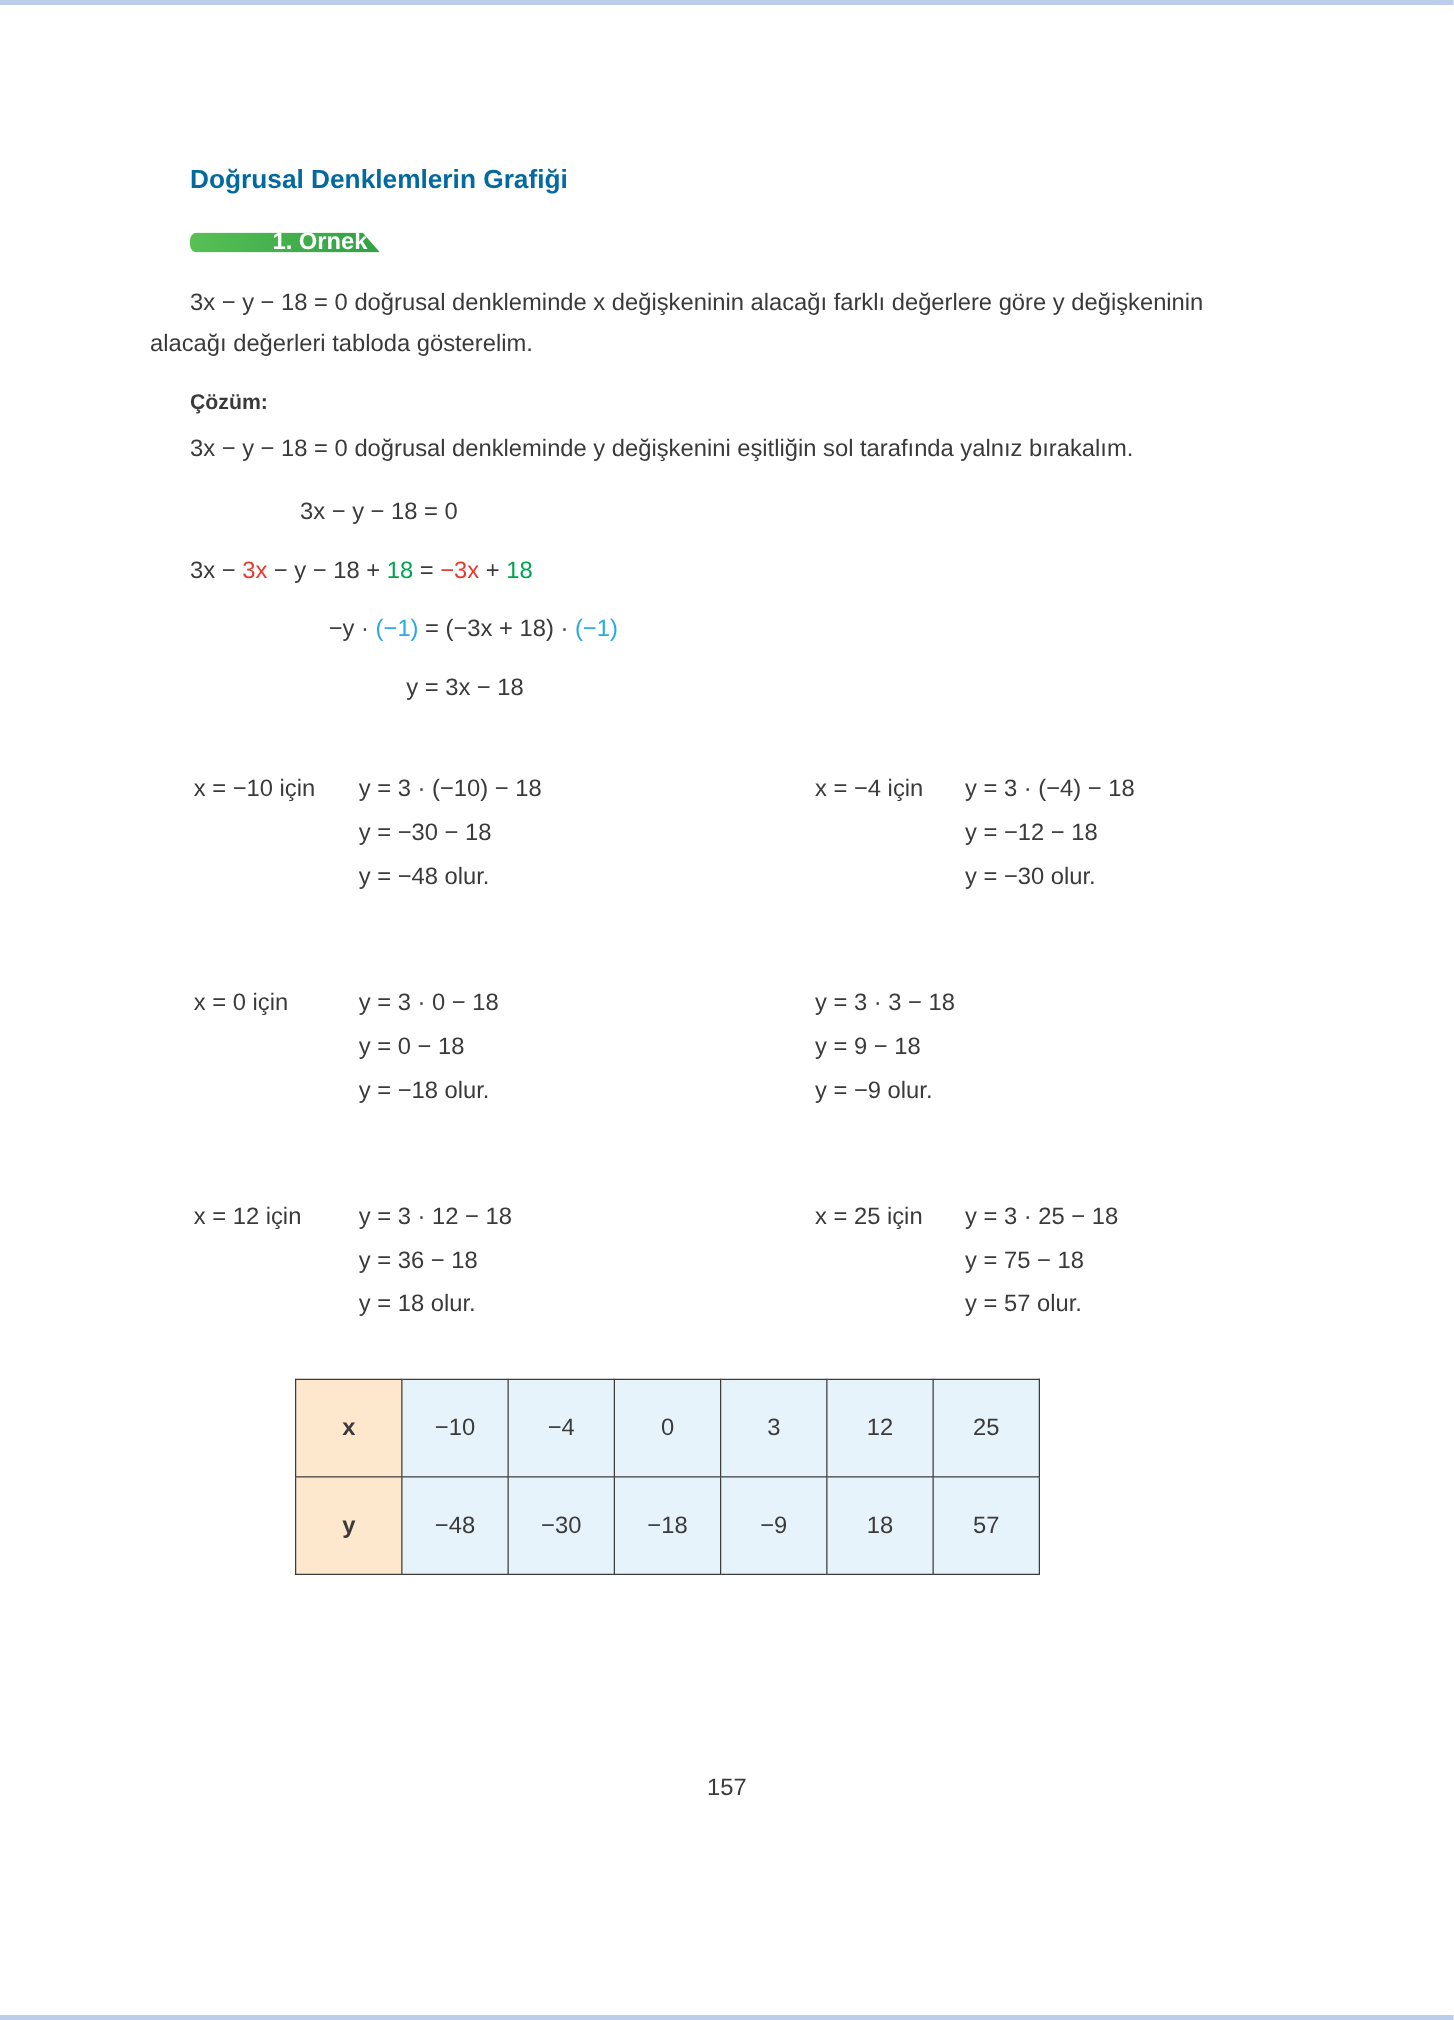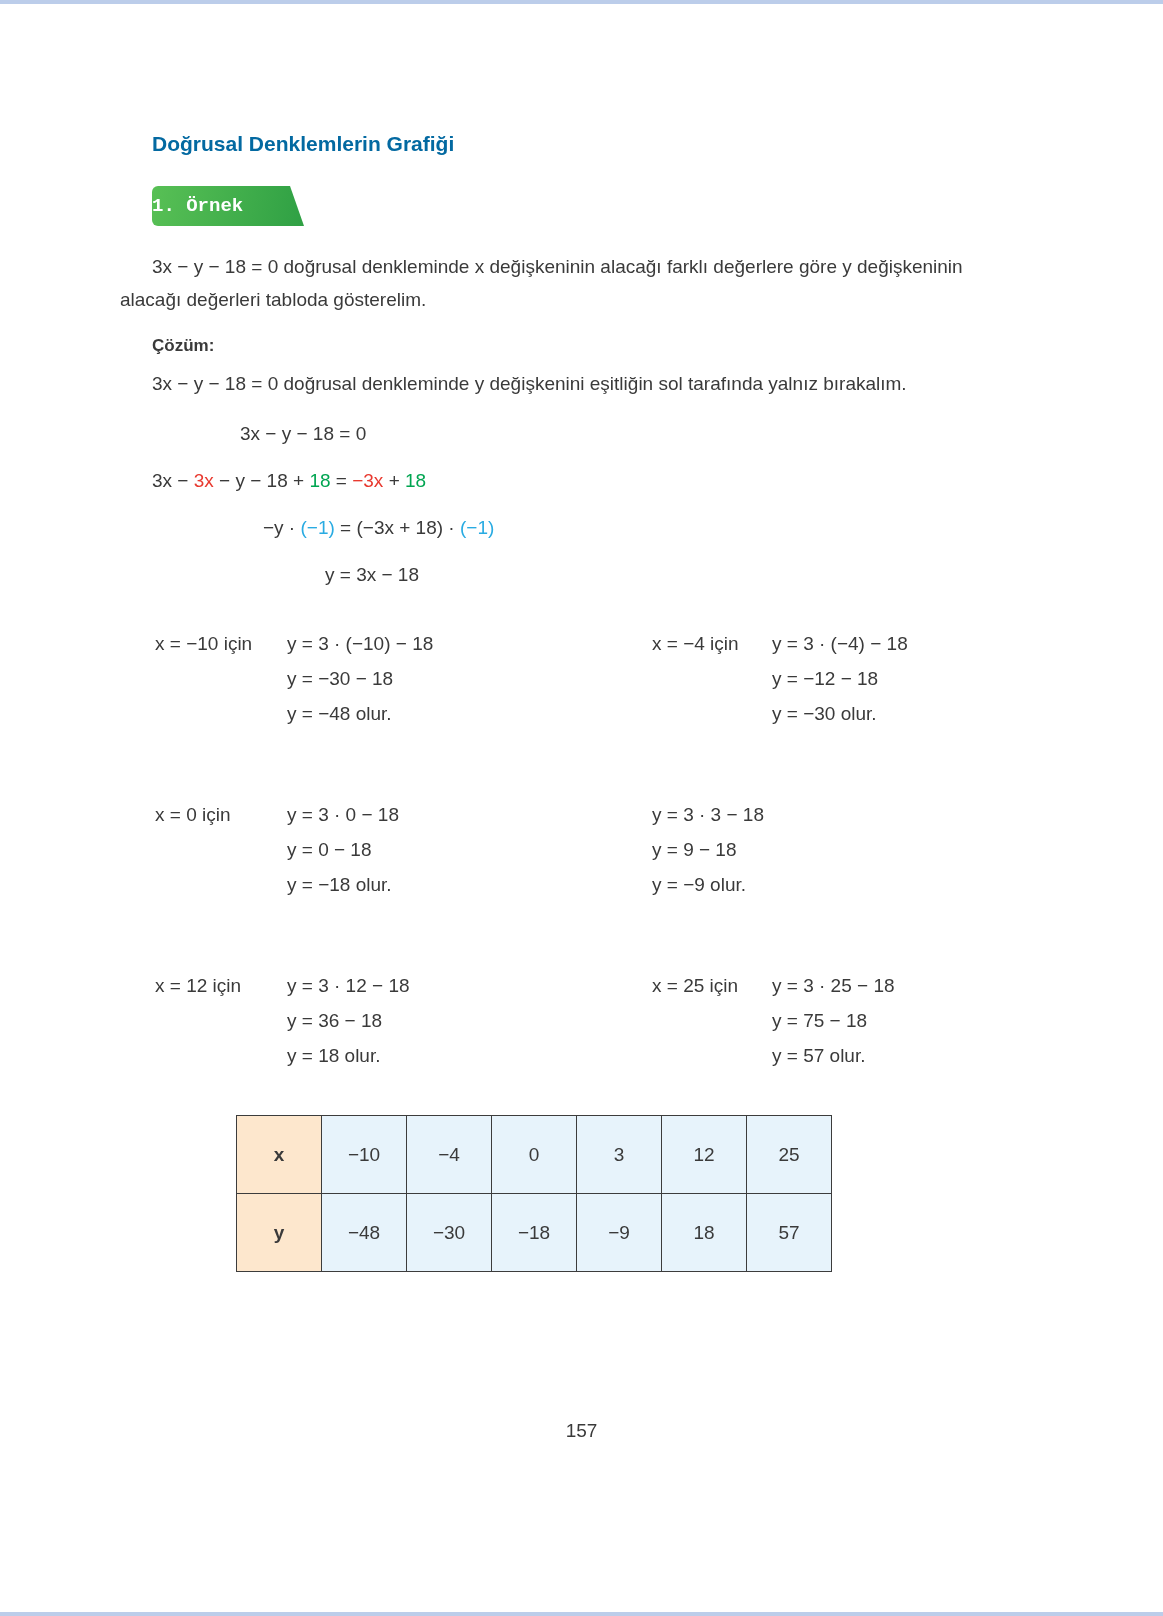--- a/index.html
+++ b/index.html
@@ -20,29 +20,29 @@
 
   h1.section-title {
     font-size: 21px;
     font-weight: bold;
     color: #0369a1;
     margin: 0 0 0 32px;
   }
 
   .example-badge {
     margin: 30px 0 0 32px;
-    width: 152px; height: 40px;
+    width: 152px; height: 16px;
     background: linear-gradient(100deg, #58c055 0%, #2fa044 100%);
     clip-path: polygon(0 0, calc(100% - 14px) 0, 100% 100%, 0 100%);
     border-radius: 6px 0 0 6px;
     color: #ffffff;
-    font-family: Liberation Mono, monospace;
+    font-family: Liberation Sans, sans-serif;
     font-weight: bold;
     font-size: 19px;
-    display: flex; align-items: center; justify-content: flex-start;
+    display: flex; align-items: center; justify-content: flex-end;
     padding-right: 10px;
   }
 
   p.problem {
     margin: 24px 0 0 0;
     font-size: 19px;
     line-height: 33px;
     text-indent: 32px;
   }
 
@@ -52,21 +52,21 @@
   .derivation p { font-size: 19px; margin: 0; line-height: 22px; }
   .derivation .d1 { margin: 28px 0 0 120px; }
   .derivation .d2 { margin: 25px 0 0 32px; }
   .derivation .d3 { margin: 25px 0 0 143px; }
   .derivation .d4 { margin: 25px 0 0 205px; }
 
   .cases {
     display: grid;
     grid-template-columns: 497px 1fr;
     row-gap: 66px;
-    margin: 40px 0 0 35px;
+    margin: 52px 0 0 35px;
   }
   .case { display: flex; font-size: 19px; }
   .case .cond { flex: none; width: 132px; line-height: 35px; }
   .case.right .cond { width: 120px; }
   .case .steps div { line-height: 35px; }
 
   table.vtable {
     border-collapse: collapse;
     margin: 42px 0 0 116px;
   }

